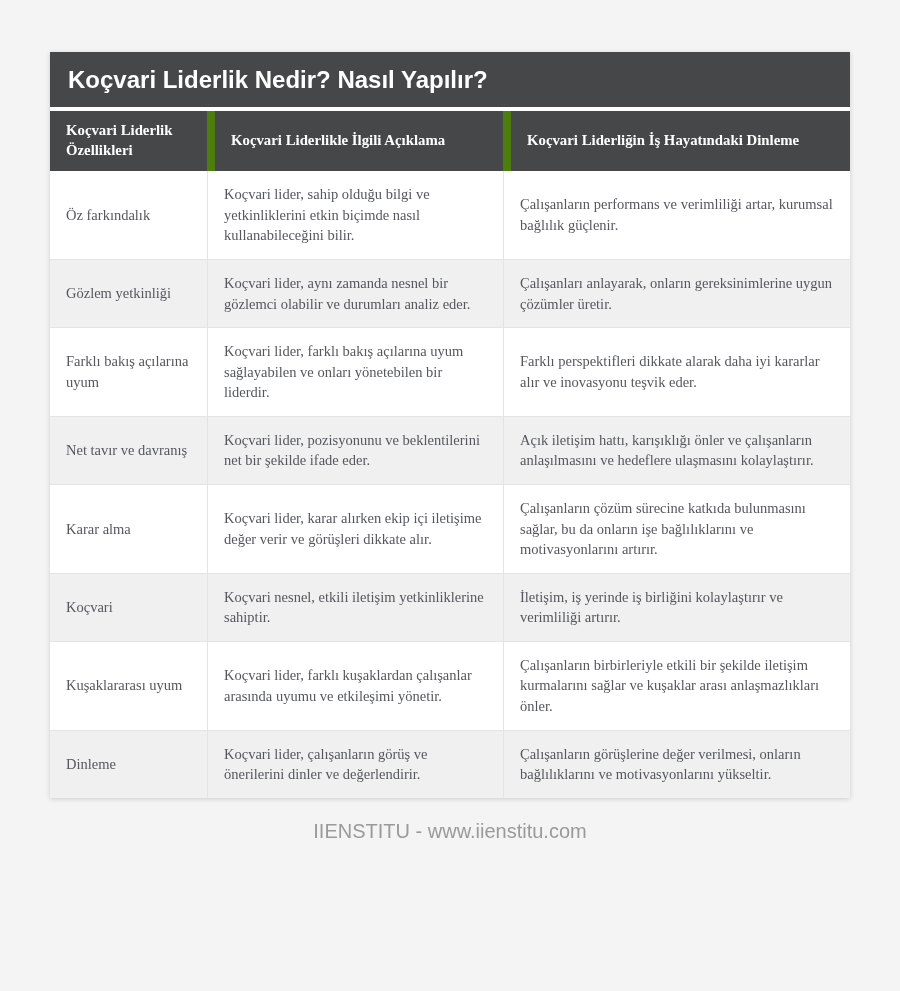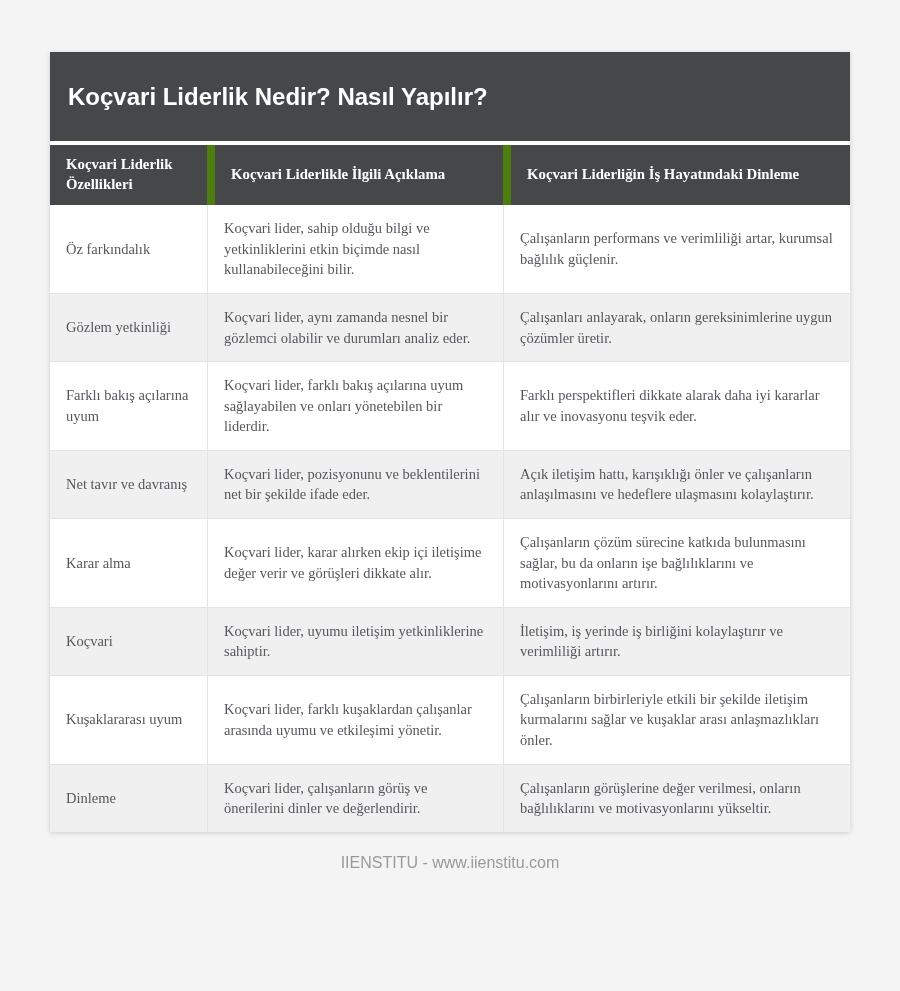--- a/index.html
+++ b/index.html
@@ -22,21 +22,21 @@
     width:800px;
     margin:52px auto 0 auto;
     background:var(--card-bg);
     box-shadow:0 1px 5px rgba(0,0,0,0.16);
   }
   .title-bar{
     background:var(--header-bg);
     color:var(--header-text);
     font-size:24px;
     font-weight:700;
-    padding:29px 18px;
+    padding:12px 18px;
     line-height:1.3;
     margin-bottom:4px;
   }
   table{
     width:800px;
     border-collapse:separate;
     border-spacing:0;
     table-layout:fixed;
     font-family:Liberation Serif, serif;
   }
@@ -71,21 +71,21 @@
   }
   tbody tr + tr td{
     border-top:1px solid var(--border);
   }
   tbody tr:nth-child(even) td{
     background:var(--stripe-bg);
   }
   .footer{
     text-align:center;
     margin-top:22px;
-    font-size:16px;
+    font-size:20px;
     color:var(--footer-text);
   }
 </style>
 </head>
 <body>
 
 <div class="card">
   <div class="title-bar">Koçvari Liderlik Nedir? Nasıl Yapılır?</div>
   <table>
     <colgroup>
@@ -121,21 +121,21 @@
     <td>Koçvari lider, pozisyonunu ve beklentilerini net bir şekilde ifade eder.</td>
     <td>Açık iletişim hattı, karışıklığı önler ve çalışanların anlaşılmasını ve hedeflere ulaşmasını kolaylaştırır.</td>
   </tr>
         <tr>
     <td>Karar alma</td>
     <td>Koçvari lider, karar alırken ekip içi iletişime değer verir ve görüşleri dikkate alır.</td>
     <td>Çalışanların çözüm sürecine katkıda bulunmasını sağlar, bu da onların işe bağlılıklarını ve motivasyonlarını artırır.</td>
   </tr>
         <tr>
     <td>Koçvari</td>
-    <td>Koçvari lider, uyumu iletişim yetkinliklerine sahiptir.</td>
+    <td>Koçvari nesnel, etkili iletişim yetkinliklerine sahiptir.</td>
     <td>İletişim, iş yerinde iş birliğini kolaylaştırır ve verimliliği artırır.</td>
   </tr>
         <tr>
     <td>Kuşaklararası uyum</td>
     <td>Koçvari lider, farklı kuşaklardan çalışanlar arasında uyumu ve etkileşimi yönetir.</td>
     <td>Çalışanların birbirleriyle etkili bir şekilde iletişim kurmalarını sağlar ve kuşaklar arası anlaşmazlıkları önler.</td>
   </tr>
         <tr>
     <td>Dinleme</td>
     <td>Koçvari lider, çalışanların görüş ve önerilerini dinler ve değerlendirir.</td>

